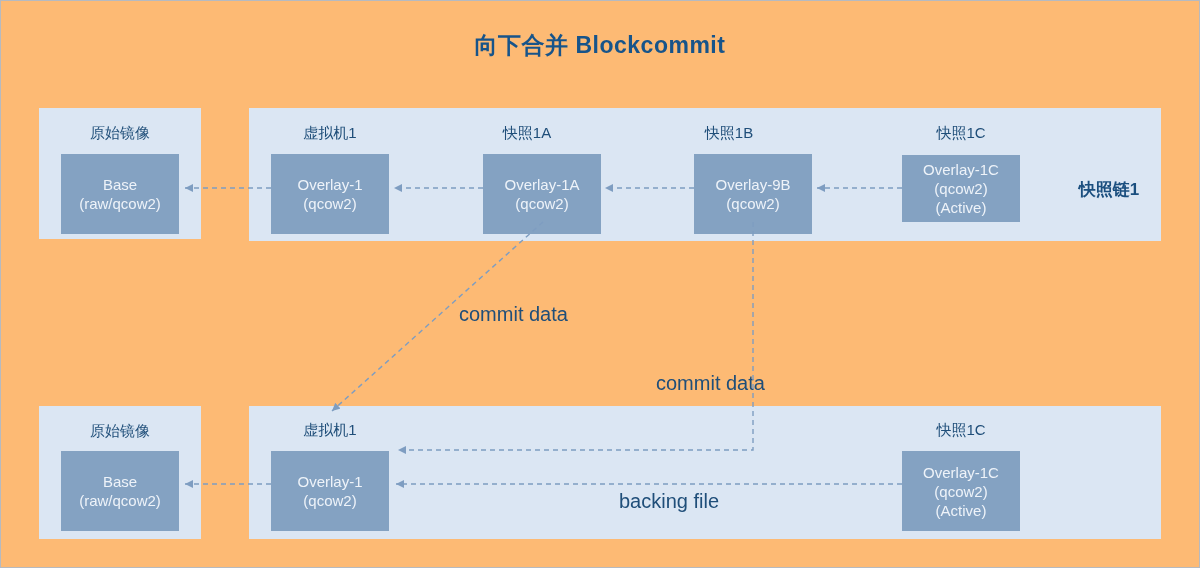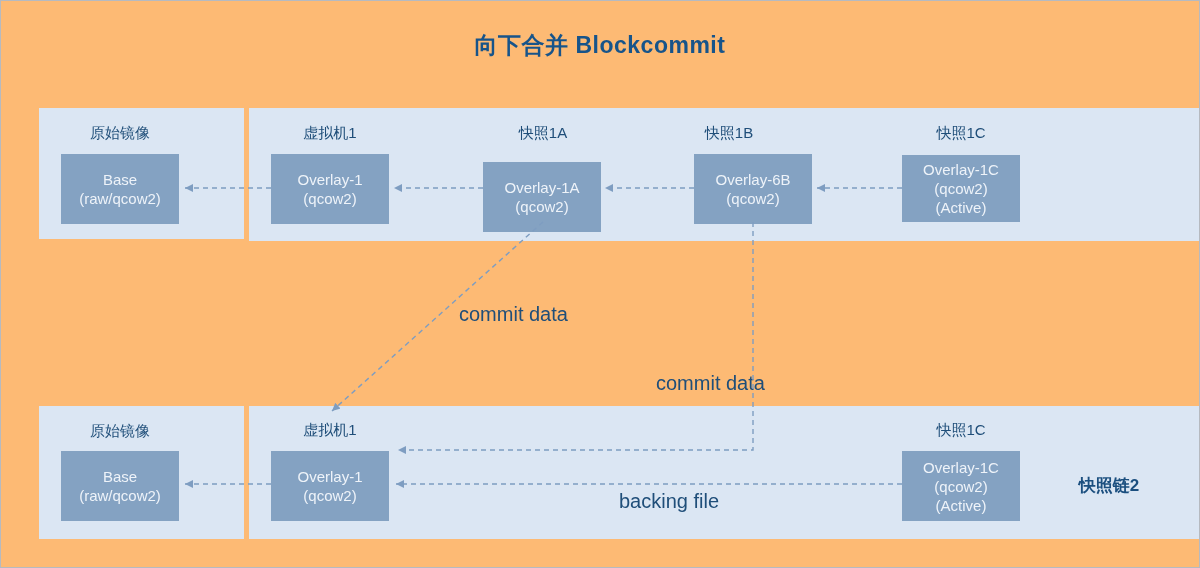--- a/index.html
+++ b/index.html
@@ -13,29 +13,28 @@
   }
   .title{
     position:absolute;left:0;top:29px;width:100%;
     margin:0;text-align:center;
     font-size:23px;font-weight:bold;color:#17548a;
     letter-spacing:.5px;
   }
   .panel{
     position:absolute;
     background:#dbe6f3;
-    padding-left:43px;
   }
   .panel-label{
     position:absolute;top:16px;width:118px;
     text-align:center;
     font-size:15px;color:#1f4e79;
   }
   .node{
-    position:absolute;width:118px;height:70px;
+    position:absolute;width:118px;height:80px;
     background:#84a2c2;
     display:flex;flex-direction:column;justify-content:center;align-items:center;
     color:#eef3f9;font-size:15px;line-height:19px;text-align:center;
   }
   .chain-label{
     position:absolute;width:140px;text-align:center;
     font-size:17px;font-weight:bold;color:#1b4f7f;
   }
   .ann{
     position:absolute;
@@ -56,42 +55,43 @@
   <div class="panel" style="left:38px;top:107px;width:162px;height:131px">
     <div class="panel-label" style="left:22px">原始镜像</div>
     <div class="node" style="left:22px;top:46px">
       <div>Base</div>
       <div>(raw/qcow2)</div>
     </div>
   </div>
 
   <div class="panel" style="left:248px;top:107px;width:912px;height:133px">
     <div class="panel-label" style="left:22px">虚拟机1</div>
-    <div class="panel-label" style="left:235px">快照1A</div>
+    <div class="panel-label" style="left:219px">快照1A</div>
     <div class="panel-label" style="left:421px">快照1B</div>
     <div class="panel-label" style="left:653px">快照1C</div>
 
     <div class="node" style="left:22px;top:46px">
       <div>Overlay-1</div>
       <div>(qcow2)</div>
     </div>
-    <div class="node" style="left:234px;top:54px">
+    <div class="node" style="left:234px;top:46px">
       <div>Overlay-1A</div>
       <div>(qcow2)</div>
     </div>
     <div class="node" style="left:445px;top:46px">
-      <div>Overlay-6B</div>
+      <div>Overlay-9B</div>
       <div>(qcow2)</div>
     </div>
     <div class="node" style="left:653px;top:47px;height:67px">
       <div>Overlay-1C</div>
       <div>(qcow2)</div>
       <div>(Active)</div>
     </div>
 
+    <div class="chain-label" style="left:790px;top:70px">快照链1</div>
   </div>
 
   <div class="panel" style="left:38px;top:405px;width:162px;height:133px">
     <div class="panel-label" style="left:22px">原始镜像</div>
     <div class="node" style="left:22px;top:45px">
       <div>Base</div>
       <div>(raw/qcow2)</div>
     </div>
   </div>
 
@@ -102,21 +102,20 @@
     <div class="node" style="left:22px;top:45px">
       <div>Overlay-1</div>
       <div>(qcow2)</div>
     </div>
     <div class="node" style="left:653px;top:45px">
       <div>Overlay-1C</div>
       <div>(qcow2)</div>
       <div>(Active)</div>
     </div>
 
-    <div class="chain-label" style="left:790px;top:68px">快照链2</div>
   </div>
 
   <div class="ann" style="left:458px;top:302px">commit data</div>
   <div class="ann" style="left:655px;top:371px">commit data</div>
   <div class="ann" style="left:618px;top:489px">backing file</div>
 
   <svg class="arrows" width="1198" height="566" viewBox="0 0 1198 566">
     <defs>
       <marker id="ah" markerWidth="9" markerHeight="9" refX="8" refY="4" orient="auto" markerUnits="userSpaceOnUse">
         <path d="M0,0 L8,4 L0,8 Z" fill="#7e9dc1"></path>

